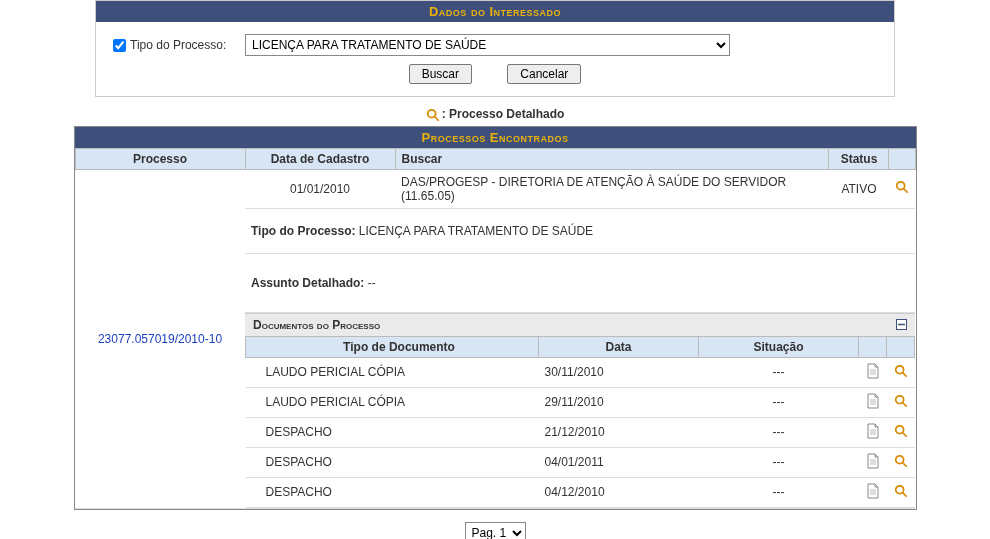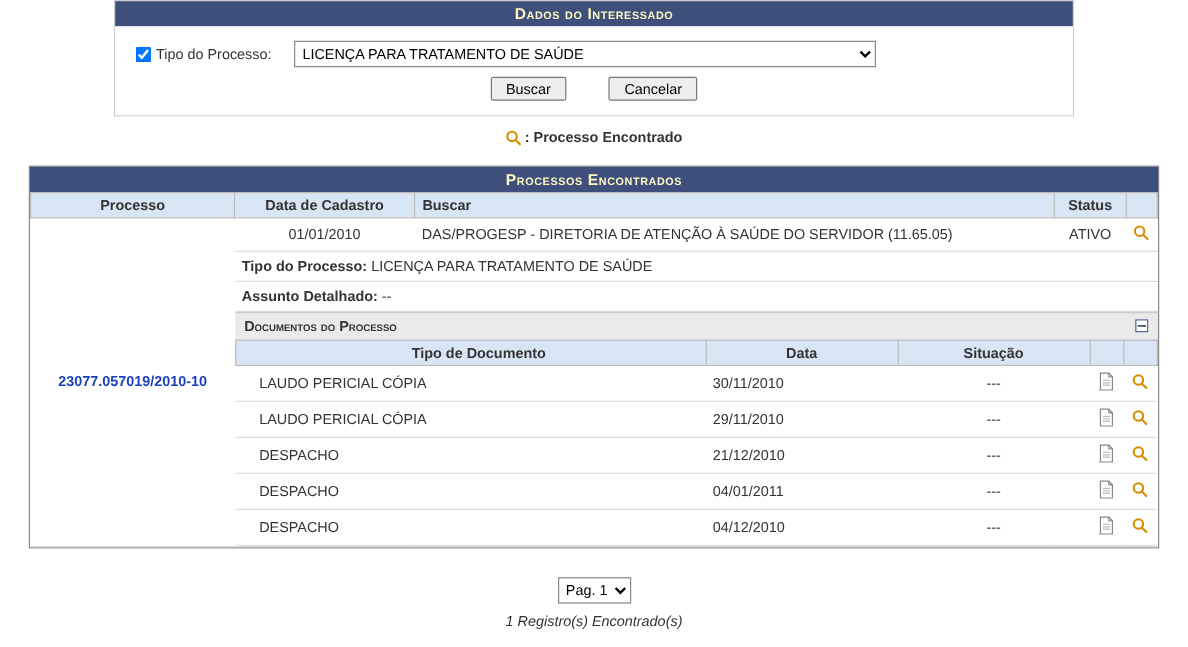--- a/index.html
+++ b/index.html
@@ -7,21 +7,21 @@
     margin: 0;
     padding: 0;
     font-family: Arial, sans-serif;
     font-size: 12px;
     background: #fff;
     color: #333;
   }
   .container { width: 990px; margin: 0 auto; }
   .panel-header {
     background: #3d4f7a;
-    color: #fef9c3;
+    color: #eab308;
     text-align: center;
     font-variant: small-caps;
     font-weight: bold;
     padding: 3px 0;
     font-size: 13px;
     letter-spacing: 0.5px;
   }
   .inner-panel {
     width: 800px;
     margin: 0 auto;
@@ -67,22 +67,22 @@
     padding: 10px 0 4px;
     font-weight: bold;
     font-size: 12px;
   }
   .legend-icon {
     display: inline-block;
     vertical-align: middle;
     margin-right: 2px;
   }
   .results-panel {
-    width: 942px;
-    margin: 12px auto;
+    width: 843px;
+    margin: 0 auto;
     border: 1px solid #888;
   }
   table.results {
     width: 100%;
     border-collapse: collapse;
     font-size: 12px;
   }
   table.results thead th {
     background: #d8e5f4;
     border: 1px solid #bbb;
@@ -92,21 +92,21 @@
   }
   table.results td {
     border-bottom: 1px solid #ddd;
     padding: 5px 6px;
     vertical-align: middle;
   }
   .col-processo { width: 170px; text-align: center; }
   .col-data { width: 150px; text-align: center; }
   .col-status { width: 60px; text-align: center; }
   .col-action { width: 26px; text-align: center; }
-  .link { color: #1a3fbf; font-weight: bold; cursor: pointer; text-decoration: none; }
+  .link { color: #1a3fbf; font-weight: normal; cursor: pointer; text-decoration: none; }
   .subrow-label { font-weight: bold; }
   .doc-header {
     background: #eaeaea;
     font-variant: small-caps;
     font-weight: bold;
     padding: 4px 8px;
     display: flex;
     align-items: center;
     justify-content: space-between;
     border-top: 1px solid #ccc;
@@ -160,21 +160,21 @@
       </div>
     </div>
   </div>
 
   <div class="legend">
     <span class="legend-icon">
       <svg width="14" height="14" viewBox="0 0 16 16">
           <circle cx="6.5" cy="6.5" r="4.5" fill="none" stroke="#d88a00" stroke-width="2"></circle>
           <line x1="10" y1="10" x2="14" y2="14" stroke="#d88a00" stroke-width="2" stroke-linecap="round"></line>
         </svg>
-    </span><span>: Processo Encontrado</span>
+    </span><span>: Processo Detalhado</span>
   </div>
 
   <div class="results-panel">
     <div class="panel-header">Processos Encontrados</div>
     <table class="results">
       <thead>
         <tr>
           <th class="col-processo">Processo</th>
           <th class="col-data">Data de Cadastro</th>
           <th style="text-align:left">Buscar</th>
@@ -193,27 +193,27 @@
           <td class="col-action">
             <span class="icon-btn">
               <svg width="14" height="14" viewBox="0 0 16 16">
                   <circle cx="6.5" cy="6.5" r="4.5" fill="none" stroke="#d88a00" stroke-width="2"></circle>
                   <line x1="10" y1="10" x2="14" y2="14" stroke="#d88a00" stroke-width="2" stroke-linecap="round"></line>
                 </svg>
             </span>
           </td>
         </tr>
         <tr>
-          <td colspan="4" style="padding:5px 6px">
+          <td colspan="4" style="padding:15px 6px">
             <span class="subrow-label">Tipo do Processo:</span>
             <span>LICENÇA PARA TRATAMENTO DE SAÚDE</span>
           </td>
         </tr>
         <tr>
-          <td colspan="4" style="padding:5px 6px">
+          <td colspan="4" style="padding:22px 6px">
             <span class="subrow-label">Assunto Detalhado:</span>
             <span>--</span>
           </td>
         </tr>
         <tr>
           <td colspan="4" style="padding:0">
             <div class="doc-header">
               <span>Documentos do Processo</span>
               <span class="icon-btn">
                 <svg width="11" height="11" viewBox="0 0 11 11">

